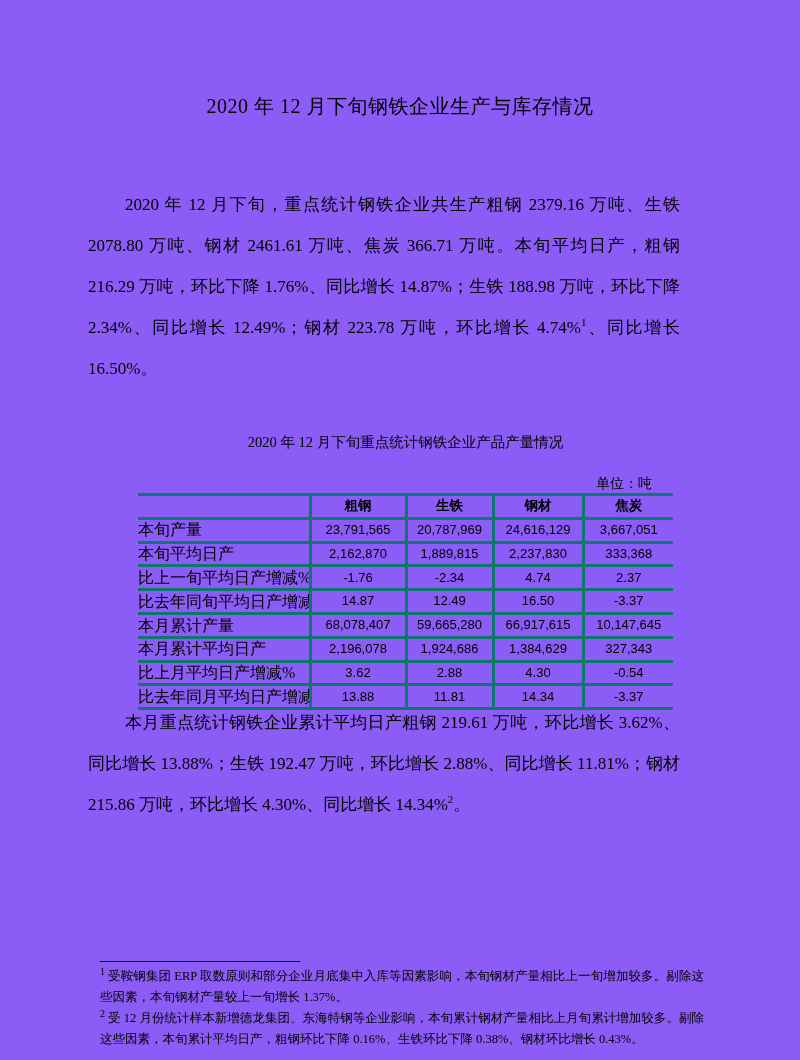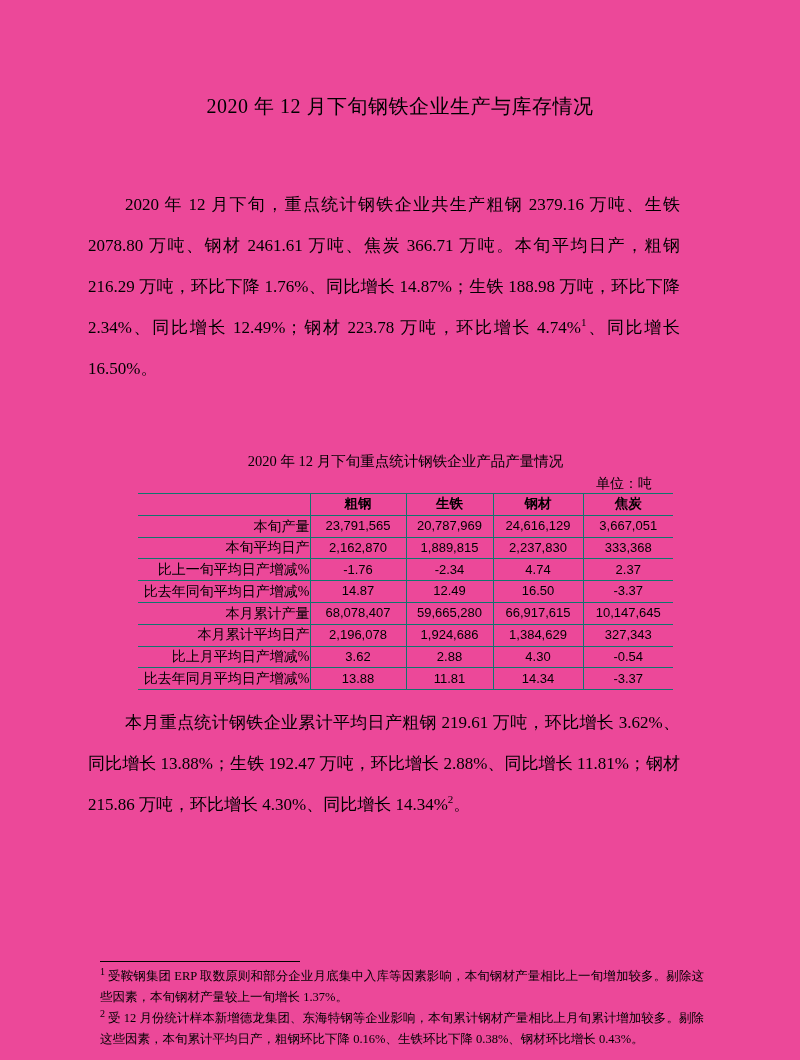--- a/index.html
+++ b/index.html
@@ -1,20 +1,20 @@
 <!DOCTYPE html>
 <html><head>
 <meta charset="utf-8">
 <style>
   html, body { margin: 0; padding: 0; background: #fff; }
   .page {
     position: relative;
     width: 800px;
     height: 1060px;
-    background: #ec4899;
+    background: #8b5cf6;
     color: #000;
     font-family: "Liberation Serif", "DejaVu Serif", serif;
     overflow: hidden;
   }
   .doc-title {
     position: absolute;
     top: 92px; left: 0; right: 0;
     margin: 0;
     text-align: center;
     font-size: 20px;
@@ -34,21 +34,21 @@
   }
   .p1 { top: 184px; }
   .p2 { top: 702px; }
   .fn-ref {
     font-size: 11px;
     line-height: 0;
     vertical-align: super;
   }
   .table-caption {
     position: absolute;
-    top: 451px; left: 138px;
+    top: 432px; left: 138px;
     width: 535px;
     text-align: center;
     font-size: 14.5px;
     line-height: 20px;
   }
   .unit-label {
     position: absolute;
     top: 475px; left: 138px;
     width: 514px;
     text-align: right;
@@ -56,38 +56,38 @@
     line-height: 18px;
   }
   table.prod-table {
     position: absolute;
     top: 493px; left: 138px;
     width: 535px;
     border-collapse: collapse;
     table-layout: fixed;
   }
   table.prod-table th, table.prod-table td {
-    border: 1px solid #0f766e;
+    border: 3px solid #0f766e;
     height: 20.8px;
     padding: 0;
     line-height: 1.1;
     overflow: hidden;
     white-space: nowrap;
   }
   table.prod-table th:first-child, table.prod-table td:first-child { border-left: none; }
   table.prod-table th:last-child, table.prod-table td:last-child { border-right: none; }
   table.prod-table th {
     font-family: "Liberation Sans", "DejaVu Sans", sans-serif;
     font-weight: bold;
     font-size: 13.5px;
     text-align: center;
   }
   td.label-cell {
-    font-size: 14px;
-    text-align: right;
+    font-size: 16px;
+    text-align: left;
     padding-left: 8px;
   }
   td.num-cell {
     font-size: 13px;
     text-align: center;
     font-family: Liberation Sans, sans-serif;
   }
   .footnote-sep {
     position: absolute;
     top: 961px; left: 100px;

